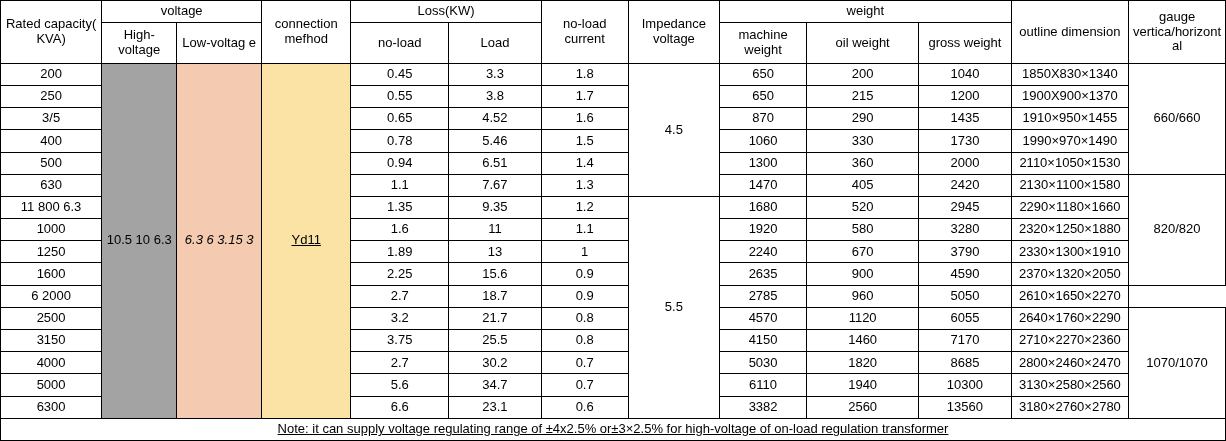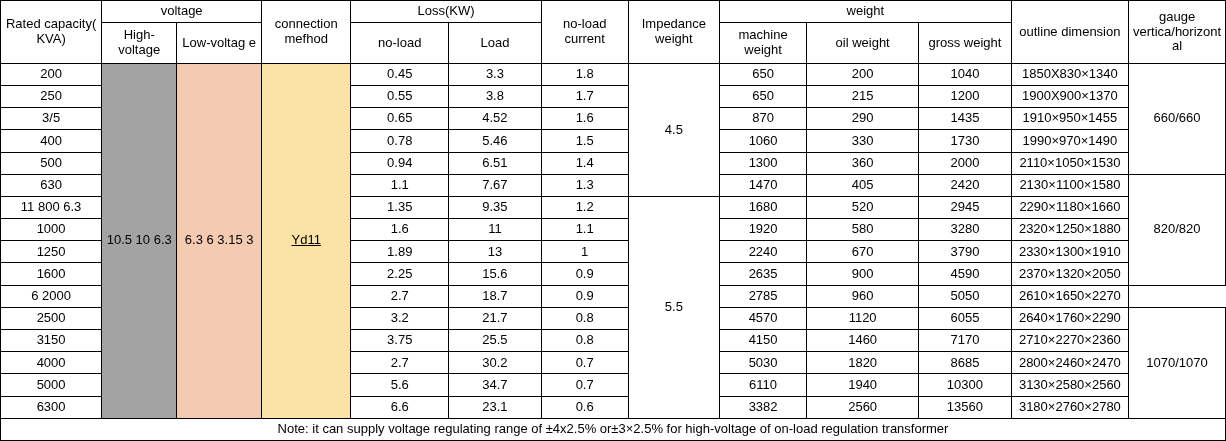--- a/index.html
+++ b/index.html
@@ -41,30 +41,32 @@
   }
   .hv-cell {
     background: #a3a3a3;
     font-size: 14px;
     line-height: 1.35;
   }
   .lv-cell {
     background: #f4cbb0;
     font-size: 14px;
     line-height: 1.35;
+    font-style: italic;
   }
   .conn-cell {
     background: #fbe3a6;
     font-size: 16px;
     text-decoration: underline;
   }
   .note-row td {
     text-align: center;
     font-size: 13px;
     padding: 3px 4px;
+    text-decoration: underline;
   }
   .tall {
     font-size: 14px;
   }
   col.c0  { width: 93px; }
   col.c1  { width: 69px; }
   col.c2  { width: 78px; }
   col.c3  { width: 82px; }
   col.c4  { width: 90px; }
   col.c5  { width: 85px; }
@@ -96,21 +98,21 @@
         <col class="c11">
         <col class="c12">
     </colgroup>
     <tbody>
       <tr>
         <td class="hdr" rowspan="2">Rated capacity( KVA)</td>
         <td class="hdr" colspan="2">voltage</td>
         <td class="hdr" rowspan="2">connection mefhod</td>
         <td class="hdr" colspan="2">Loss(KW)</td>
         <td class="hdr" rowspan="2">no-load current</td>
-        <td class="hdr" rowspan="2">Impedance weight</td>
+        <td class="hdr" rowspan="2">Impedance voltage</td>
         <td class="hdr" colspan="3">weight</td>
         <td class="hdr" rowspan="2">outline dimension</td>
         <td class="hdr" rowspan="2">gauge vertica/horizontal</td>
       </tr>
       <tr>
         <td class="hdr">High-voltage</td>
         <td class="hdr">Low-voltag e</td>
         <td class="hdr">no-load</td>
         <td class="hdr">Load</td>
         <td class="hdr">machine weight</td>

